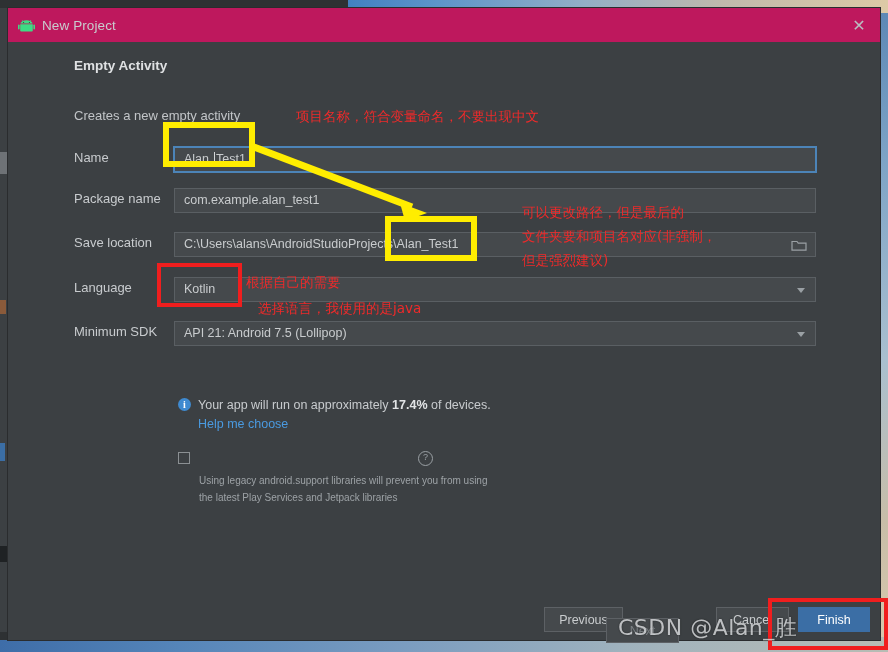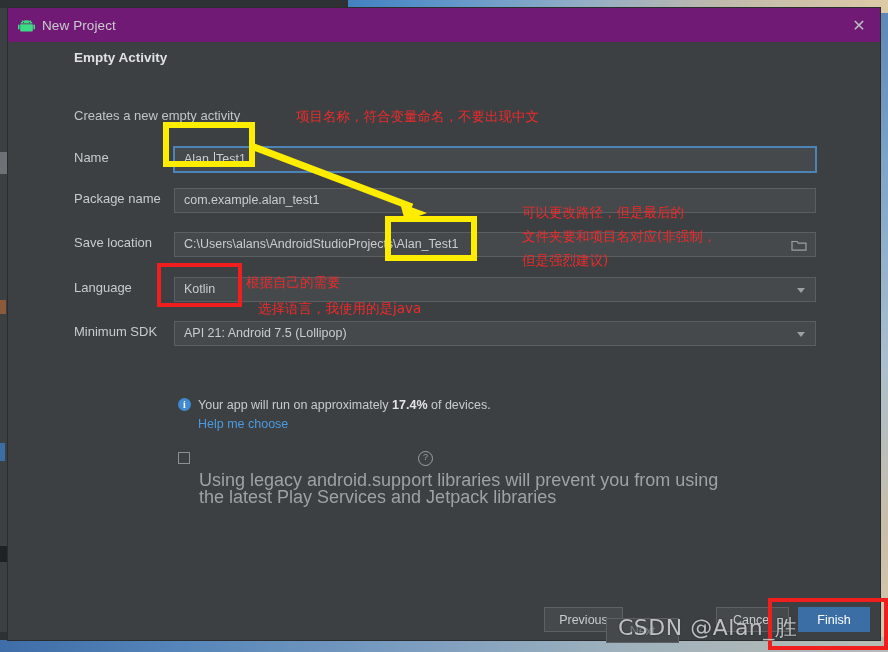--- a/index.html
+++ b/index.html
@@ -41,40 +41,40 @@
   .ide-chip.c4{left:0;top:546px;width:10px;height:16px;background:#1f2224;}
 
   
   .dialog{
     position:absolute;left:8px;top:8px;width:872px;height:632px;
     background:#3c4043;
     box-shadow:0 0 0 1px #2a2c2e;
   }
   .titlebar{
     position:absolute;left:0;top:0;width:872px;height:34px;
-    background:#701a75;
+    background:#be185d;
   }
   .title-icon{
     position:absolute;left:10px;top:11px;width:17px;height:13px;
   }
   .title-text{
     position:absolute;left:34px;top:8px;height:20px;line-height:20px;
     font-size:13.5px;color:#c9ccce;letter-spacing:.1px;
   }
   .close-btn{
     position:absolute;right:10px;top:8px;width:22px;height:20px;
     color:#b9bdc0;font-size:16px;line-height:20px;text-align:center;
     cursor:pointer;
   }
 
   
   .body-area{position:absolute;left:0;top:34px;width:872px;height:556px;}
 
   .heading{
-    position:absolute;left:66px;top:8px;
+    position:absolute;left:66px;top:16px;
     font-size:13.5px;font-weight:bold;color:#dfe1e3;
   }
   .subheading{
     position:absolute;left:66px;top:66px;
     font-size:13px;color:#c2c5c8;
   }
 
   .row{position:absolute;left:66px;width:742px;height:26px;}
   .row-label{
     position:absolute;left:0;top:3px;width:100px;
@@ -121,21 +121,21 @@
   }
   .cbx-label{
     position:absolute;left:191px;top:408px;font-size:12.5px;color:#c8cbce;cursor:pointer;
   }
   .help-q{
     position:absolute;left:410px;top:409px;width:13px;height:13px;border-radius:50%;
     border:1px solid #9aa0a4;color:#9aa0a4;font-size:9px;line-height:11px;
     text-align:center;cursor:pointer;
   }
   .cbx-desc{
-    position:absolute;left:191px;top:430px;font-size:18px;color:#9da2a6;line-height:17px;
+    position:absolute;left:191px;top:430px;font-size:10px;color:#9da2a6;line-height:17px;
   }
 
   
   .footer{
     position:absolute;left:0;top:590px;width:872px;height:42px;background:#3c4043;
   }
   .btn{
     position:absolute;top:9px;height:25px;
     background:#45494c;border:1px solid #5d6165;box-sizing:border-box;
     font-size:12.5px;color:#c9ccce;

